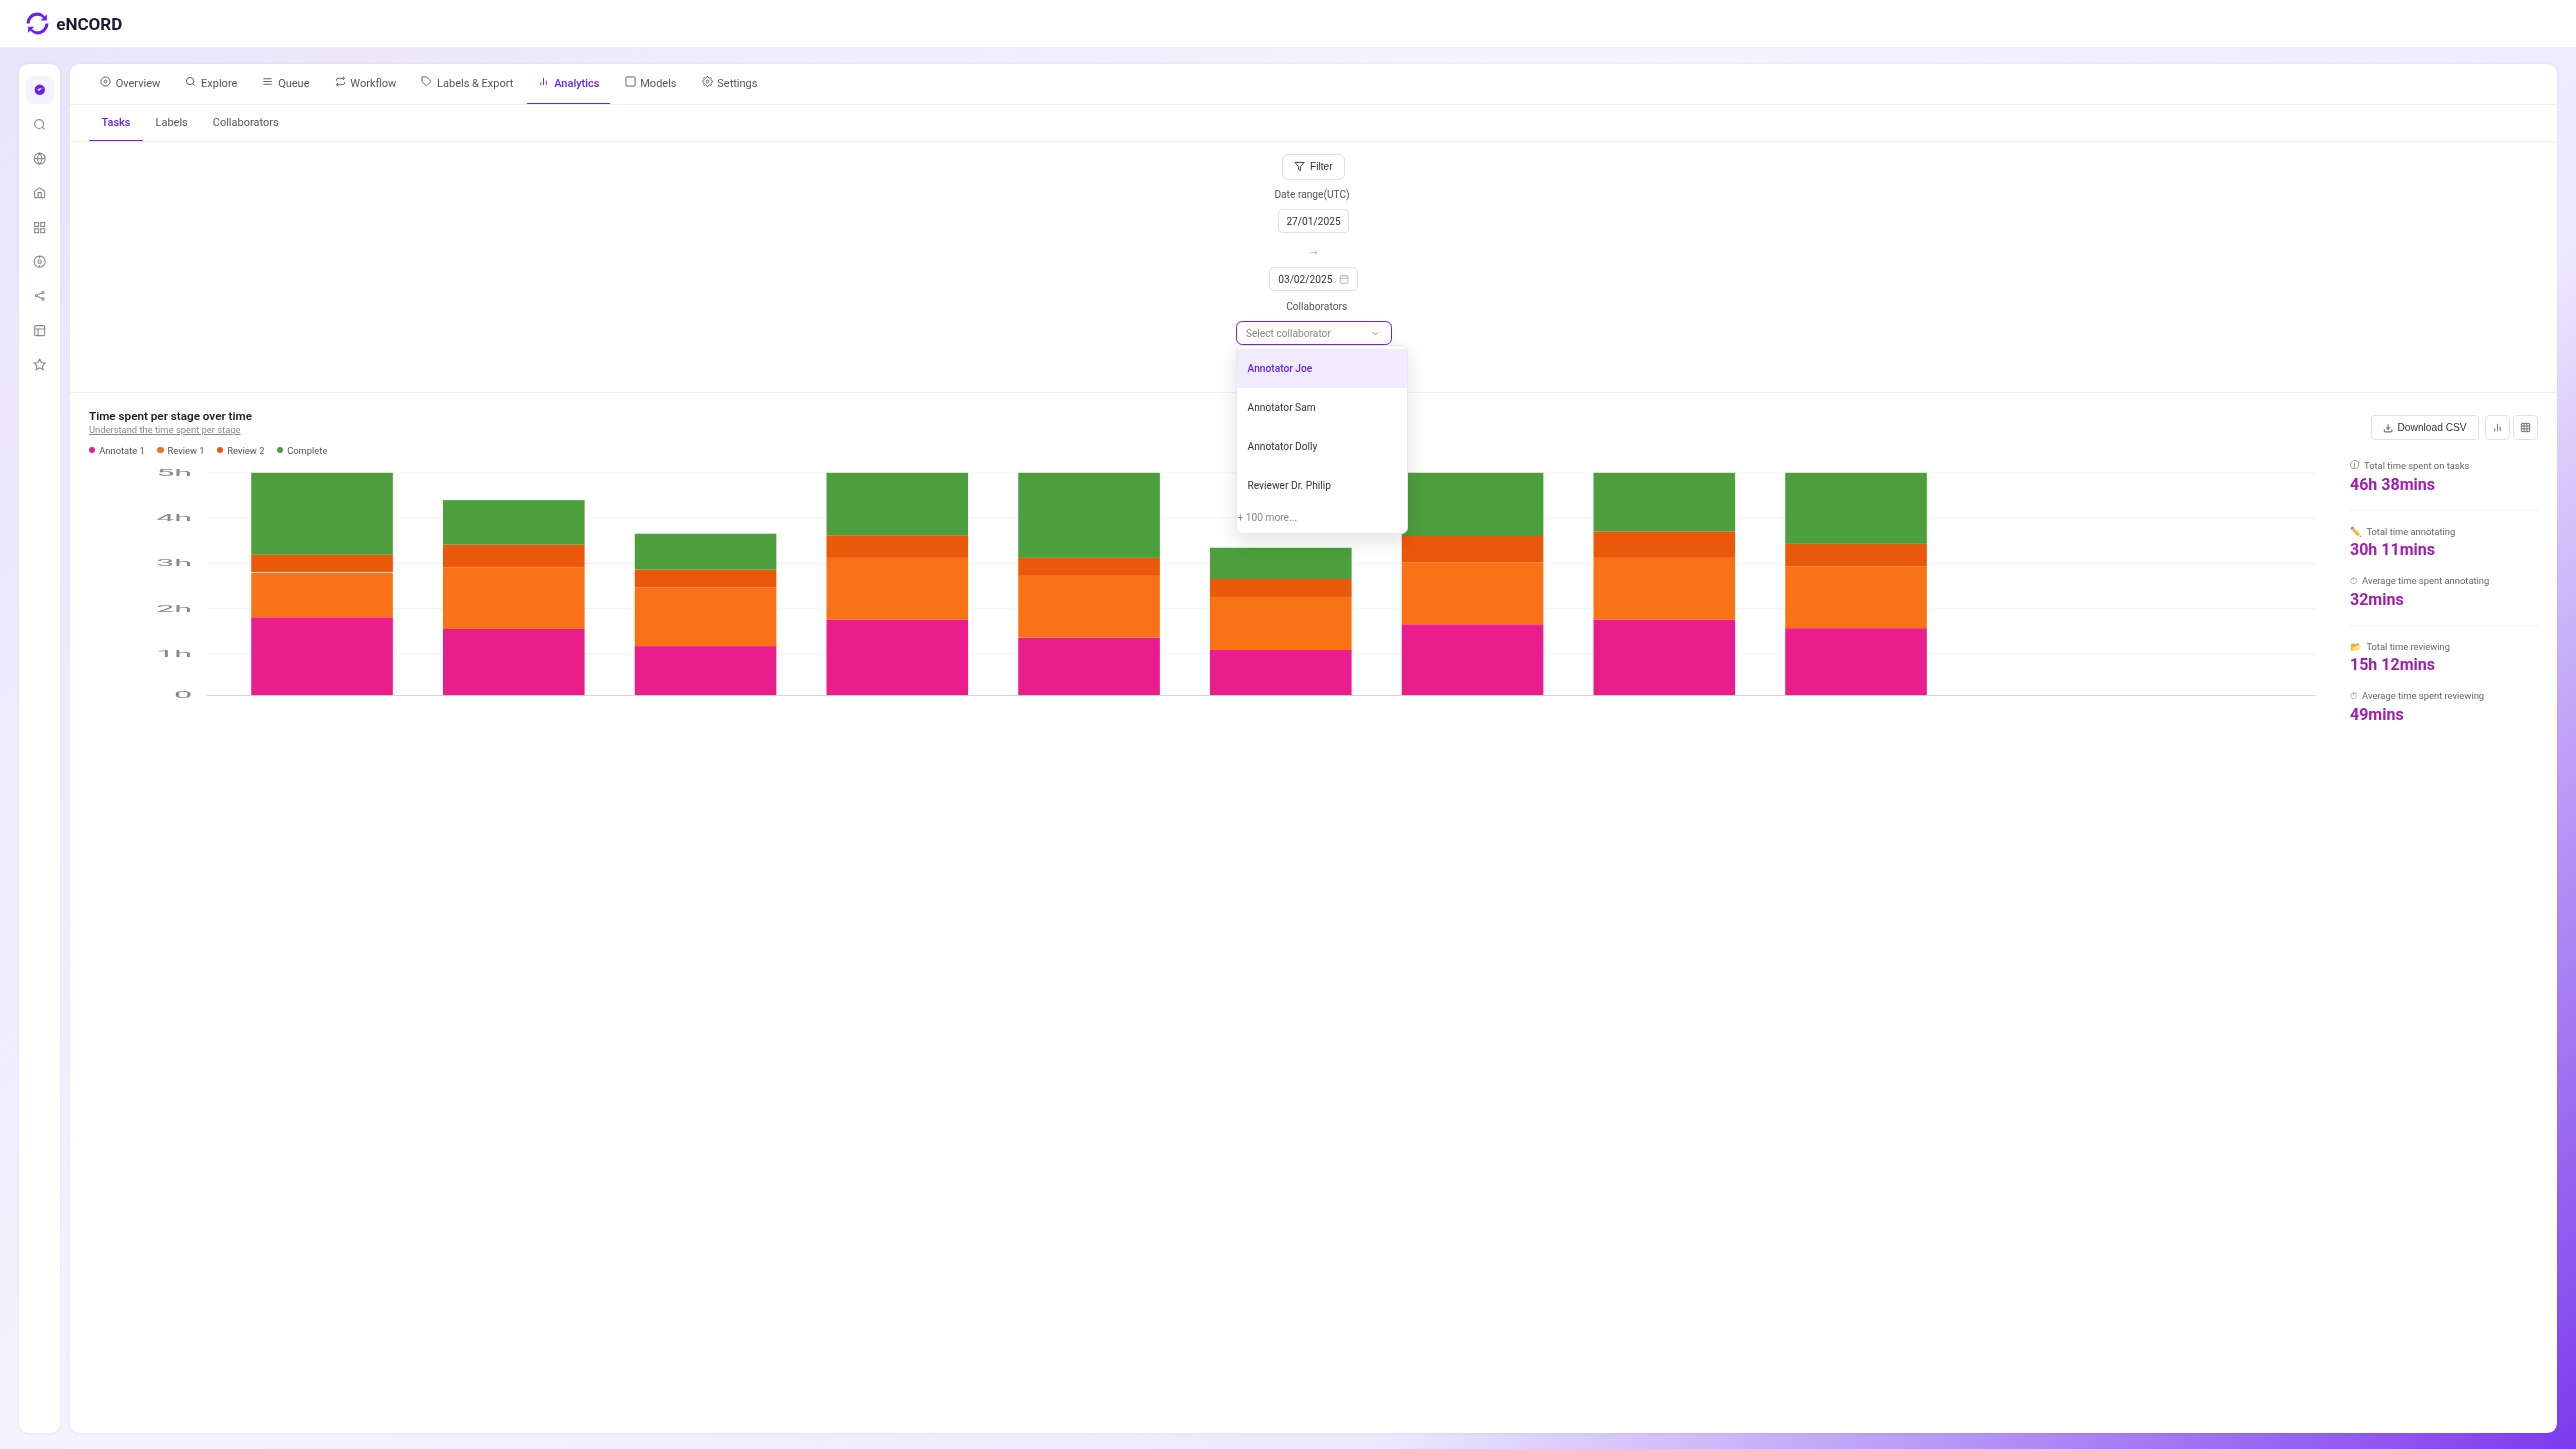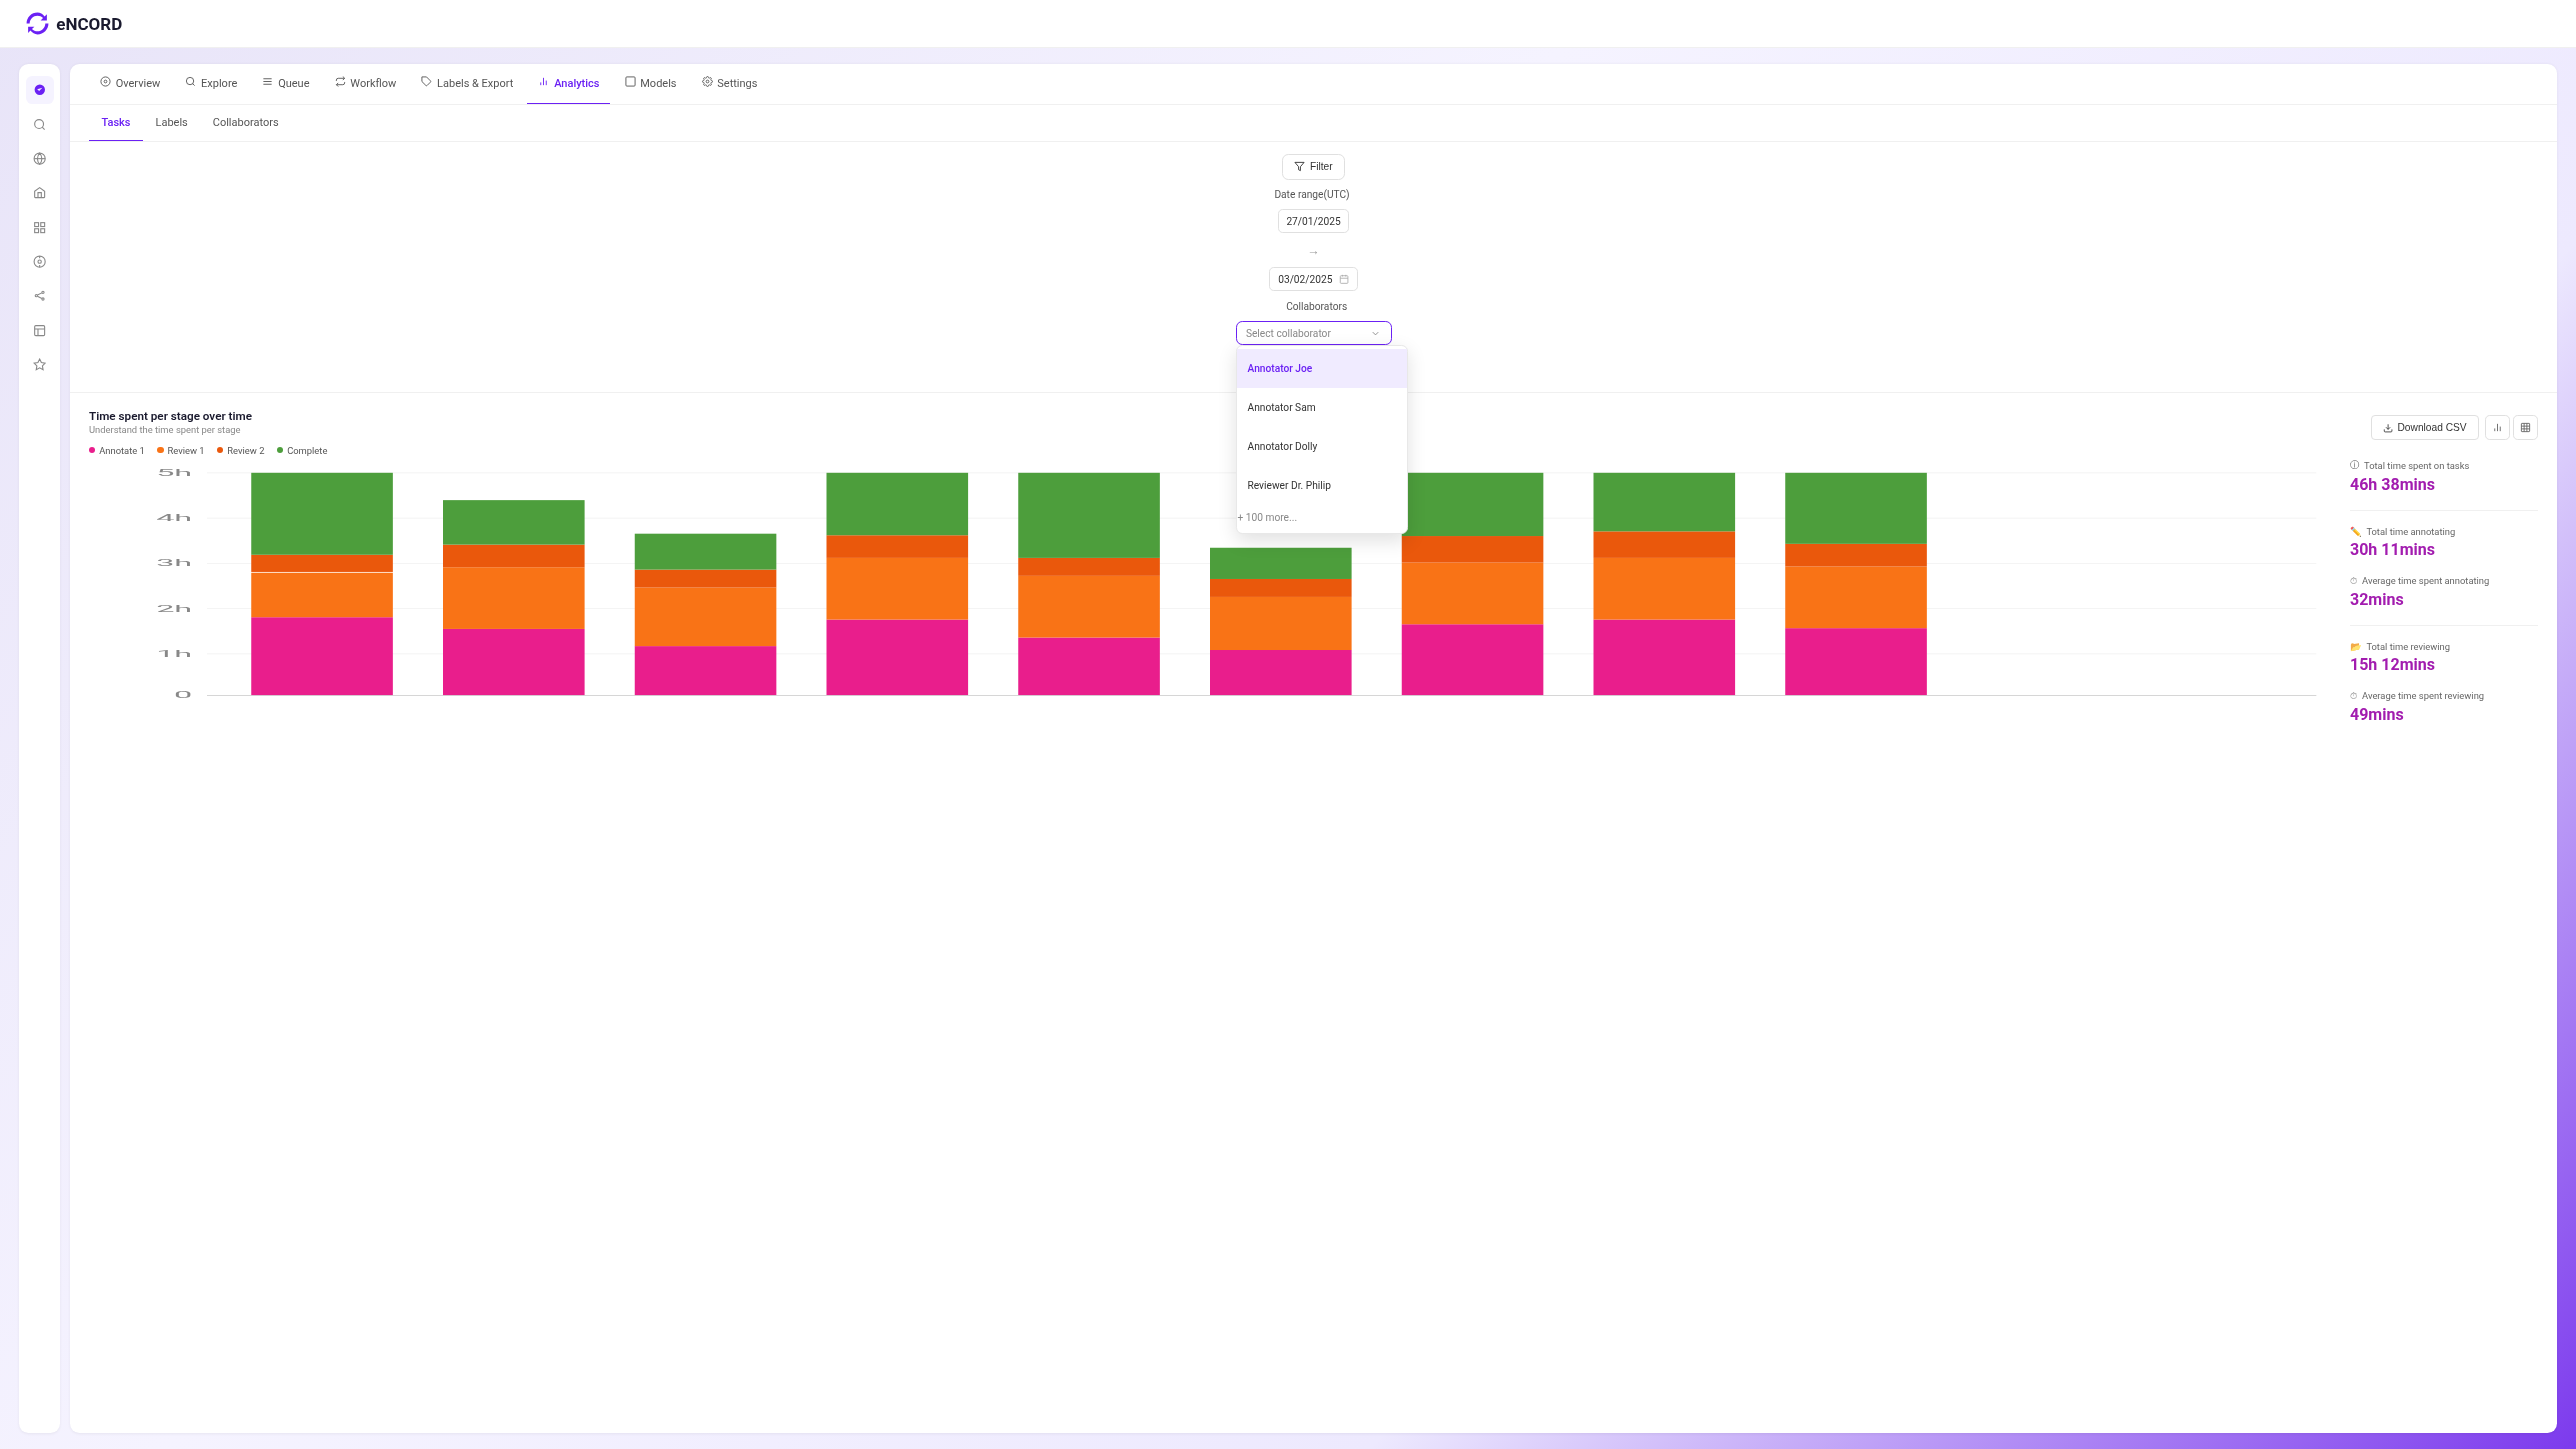--- a/index.html
+++ b/index.html
@@ -190,21 +190,21 @@
       color: #666;
       background: white;
     }
     .chart-section {
       display: flex;
       padding: 15.6px 19px;
       gap: 19px;
     }
     .chart-container { flex: 1; }
     .chart-title { font-size: 11.7px; font-weight: 600; color: #1a1a2e; margin-bottom: 1.6px; }
-    .chart-subtitle { font-size: 9.4px; color: #888; margin-bottom: 9.4px; }
+    .chart-subtitle { font-size: 9.4px; color: #888; margin-bottom: 9.4px; text-decoration: underline; }
     .legend {
       display: flex;
       gap: 12.5px;
       margin-bottom: 9.4px;
     }
     .legend-item {
       display: flex;
       align-items: center;
       gap: 3.9px;
       font-size: 9.4px;

